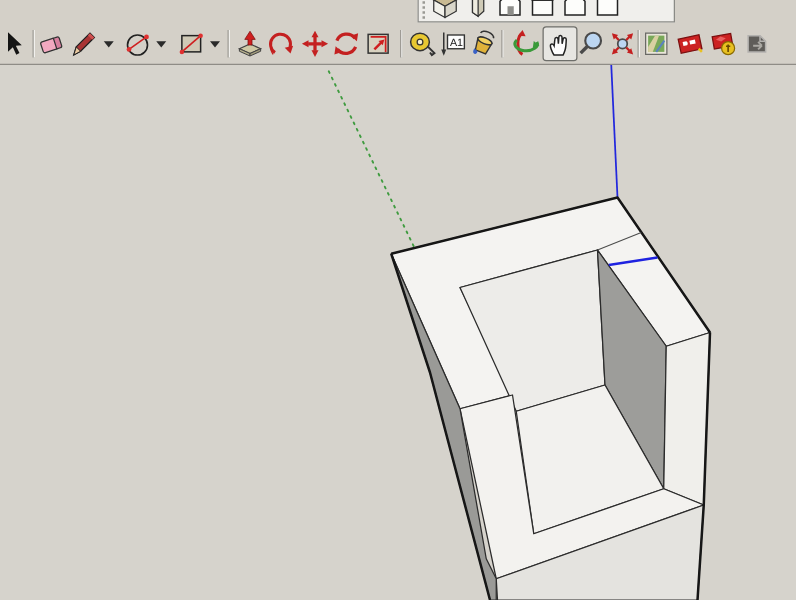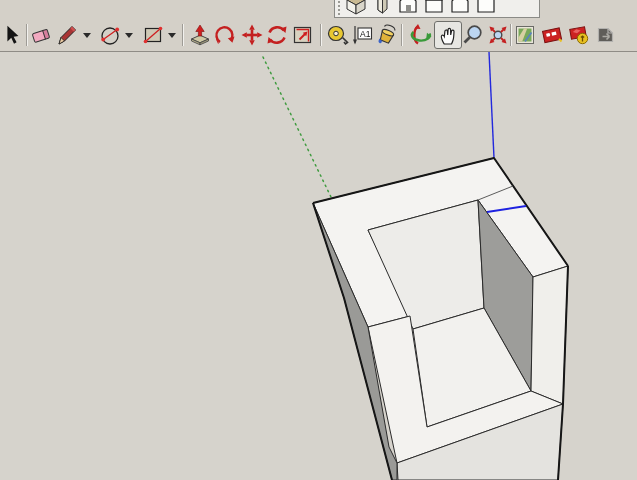--- a/index.html
+++ b/index.html
@@ -9,21 +9,21 @@
   
   #toolbar-area{position:absolute;left:0;top:0;width:637px;height:52px;background:#d4d0c8;border-bottom:1px solid #8f8c86;box-sizing:border-box;}
 
   
   #views-toolbar{position:absolute;left:334px;top:-15px;width:206px;height:33px;background:#f0efec;border:1px solid #8a8a86;box-sizing:border-box;display:flex;align-items:flex-end;padding:2px 2px 2px 8px;}
   #views-toolbar .grip{position:absolute;left:3px;top:2px;bottom:2px;width:2px;border-left:2px dotted #9a9a94;}
   .view-btn{width:26px;height:28px;display:flex;align-items:flex-end;justify-content:center;}
   .view-btn svg{display:block;}
 
   
-  .tb-btn{position:absolute;top:22px;width:24px;height:26px;display:flex;align-items:center;justify-content:center;}
+  .tb-btn{position:absolute;top:22px;width:24px;height:26px;display:flex;align-items:center;justify-content:flex-start;}
   .tb-btn svg{display:block;}
   .tb-btn.active{background:#e7e6e2;border:1px solid #6e6e6a;border-radius:3px;box-sizing:border-box;width:28px;height:28px;top:21px;}
   .tb-sep{position:absolute;top:24px;width:1px;height:22px;background:#9e9b95;border-right:1px solid #f2f1ee;}
   .dd-arrow{position:absolute;top:33px;width:0;height:0;border-left:4px solid transparent;border-right:4px solid transparent;border-top:5px solid #2a2a2a;}
 
   
   #viewport{position:absolute;left:0;top:52px;width:637px;height:428px;background:#d6d3cc;}
   #viewport svg{display:block;}
 </style>
 </head>

